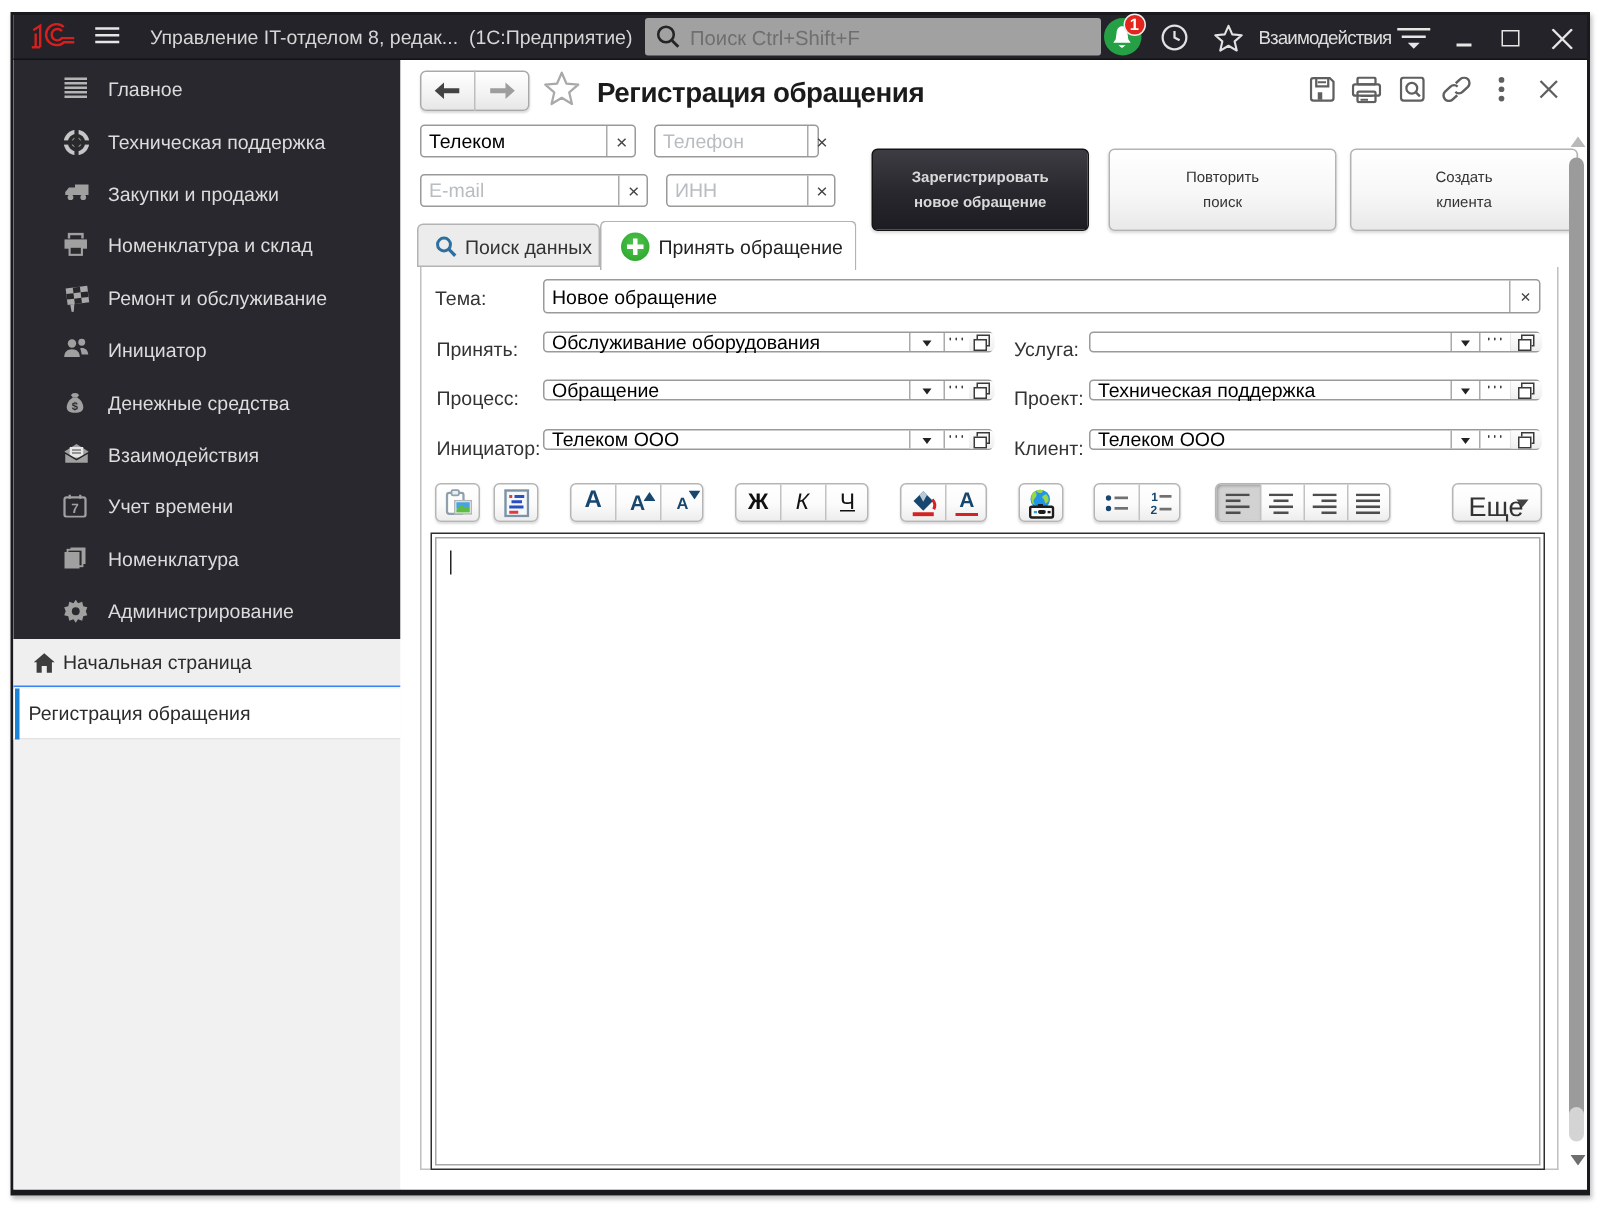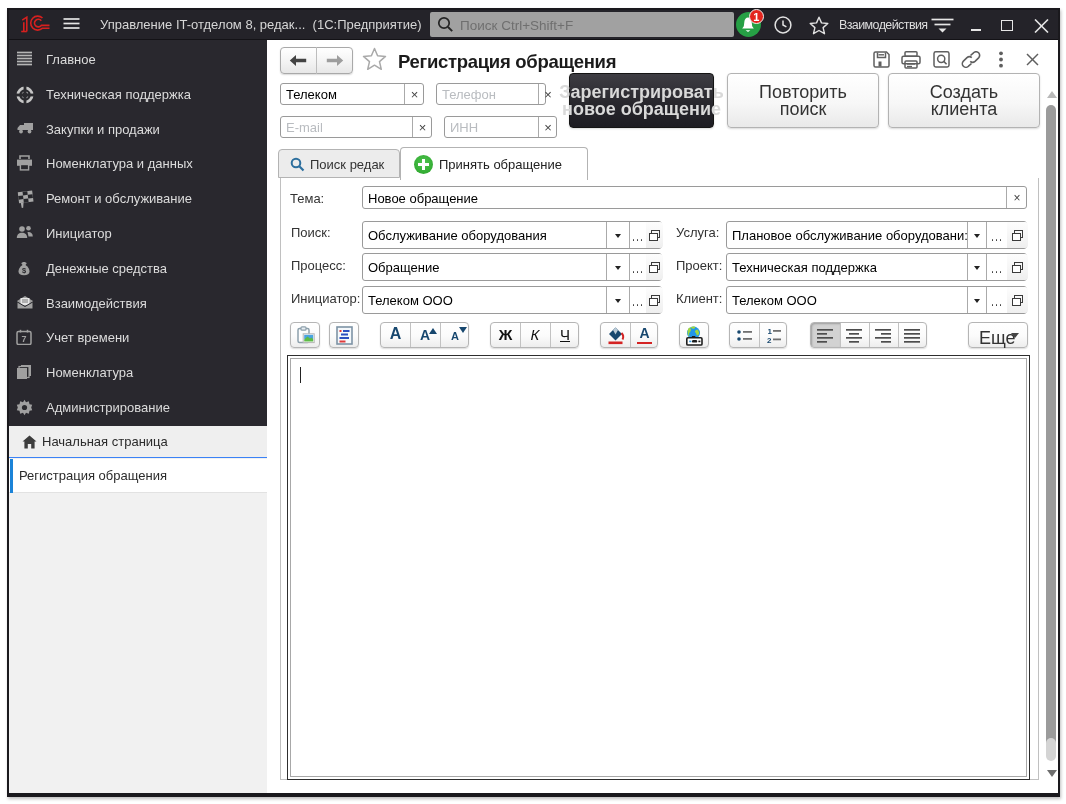--- a/index.html
+++ b/index.html
@@ -5,21 +5,21 @@
 * { margin:0; padding:0; box-sizing:border-box; }
 html,body { width:1066px; height:804px; background:#fff; overflow:hidden;
   font-family:"Liberation Sans", sans-serif; }
 .abs { position:absolute; }
 #win { position:absolute; left:7px; top:8px; width:1053px; height:789px;
   border:solid #1a191d; border-width:2px 2px 4px 2px; background:#fff; box-shadow:1px 2px 3px rgba(0,0,0,.25); }
 #titlebar { position:absolute; left:9px; top:10px; width:1049px; height:30px;
   background:#242329; border-bottom:1px solid #131216; }
 #sidebar { position:absolute; left:9px; top:40px; width:258px; height:753px; background:#f1f1f1; }
 #sidedark { position:absolute; left:9px; top:40px; width:258px; height:386px; background:#29282e; }
-.mitem { position:absolute; left:1px; width:258px; height:35px; color:#dcdcdc; font-size:13px; }
+.mitem { position:absolute; left:27px; width:258px; height:35px; color:#dcdcdc; font-size:13px; }
 .mitem .txt { position:absolute; left:45px; top:10px; }
 .mitem svg { position:absolute; left:15px; top:9px; }
 #rowhome { position:absolute; left:9px; top:426px; width:258px; height:32px; background:#efefef;
   border-bottom:1px solid #3b82f6; color:#2b2b2b; font-size:13px; }
 #rowreg { position:absolute; left:9px; top:459px; width:258px; height:34px; background:#fff;
   border-bottom:1px solid #e2e2e2; color:#2b2b2b; font-size:13px; }
 #rowreg .bluebar { position:absolute; left:1px; top:0px; width:3px; height:34px; background:#1b83d8; }
 #content { position:absolute; left:267px; top:40px; width:791px; height:753px; background:#fff; }
 
 #navgrp { position:absolute; left:280px; top:47px; width:73px; height:27px;
@@ -29,39 +29,39 @@
 #pagetitle { position:absolute; left:398px; top:51px; font-size:18.5px; letter-spacing:-0.3px; font-weight:bold; color:#1b1b1b; }
 
 .inp { position:absolute; background:#fff; border:1px solid #9a9a9a; border-radius:3px;
   font-size:13px; color:#000; }
 .ph { color:#b9bcc0; }
 .itxt { position:absolute; left:5px; top:50%; transform:translateY(-50%); white-space:nowrap; }
 .vdiv { position:absolute; top:0; width:1px; height:100%; background:#aaa; }
 .xbtn { position:absolute; top:0; height:100%; color:#444; font-size:13px;
   display:flex; align-items:center; justify-content:center; }
 
-.bigbtn { position:absolute; top:73px; height:55px; border-radius:4px; font-size:18px;
+.bigbtn { position:absolute; top:99px; height:55px; border-radius:4px; font-size:10px;
   display:flex; align-items:center; justify-content:center; text-align:center; line-height:17px;
-  box-shadow:0 1px 2px rgba(0,0,0,.15); }
+  box-shadow:0 1px 2px rgba(0,0,0,.15);margin-left:12px; }
 #btndark { left:569px; width:145px; background:linear-gradient(#3e3d43,#28272d 55%,#1d1c22);
   color:#d9d9d9; font-weight:bold; border:1px solid #141414; }
 .btnlight { background:linear-gradient(#ffffff,#f7f7f7 55%,#e9e9e9); border:1px solid #b3b3b3; color:#333; }
 
 #tab1 { position:absolute; left:278px; top:149px; width:122px; height:29px;
   background:#ececec; border:1px solid #b3b3b3; border-radius:4px 4px 0 0; }
-#tab2 { position:absolute; left:400px; top:147px; width:188px; height:33px;
+#tab2 { position:absolute; left:400px; top:147px; width:171px; height:33px;
   background:#fff; border:1px solid #b3b3b3; border-bottom:none; border-radius:4px 4px 0 0; }
 #panel { position:absolute; left:280px; top:178px; width:759px; height:602px;
   border:1px solid #c0c0c0; border-top:none; background:#fff; }
 .flabel { position:absolute; font-size:13px; color:#333; }
 
 .tbtn { position:absolute; top:322px; height:26px; border:1px solid #b5b5b5; border-radius:4px;
   background:linear-gradient(#ffffff,#fbfbfb 55%,#ededed); box-shadow:0 1px 1.5px rgba(0,0,0,.14); }
 .tdiv { position:absolute; top:0; width:1px; height:100%; background:#c2c2c2; }
-.combo { position:absolute; height:28px; background:#fff; border:1px solid #9a9a9a;
+.combo { position:absolute; height:14px; background:#fff; border:1px solid #9a9a9a;
   border-radius:3px; font-size:13px; color:#000; }
 .dd { position:absolute; top:0; height:100%; display:flex; align-items:center; justify-content:center; }
 .dd .tri { width:0; height:0; border-left:3.5px solid transparent; border-right:3.5px solid transparent;
   border-top:4.5px solid #222; margin-top:1px; }
 .dd.dots { align-items:flex-end; padding-bottom:7px; }
 .dd.dots i { width:1.6px; height:1.6px; border-radius:50%; background:#3a3a3a; margin:0 1.2px; }
 .dd.opn { background:linear-gradient(#fdfdfd,#efefef); border-radius:0 3px 3px 0; }
 .dd .sq { position:relative; width:11px; height:11px; margin-top:1px; }
 .dd .sq::after { content:""; position:absolute; right:0.2px; top:0; width:6.4px; height:6.4px;
   border:1.3px solid #3a3a3a; }
@@ -175,21 +175,21 @@
       <circle cx="13.5" cy="10.5" r="1.9" fill="#a0a0a0"></circle>
     </svg>
     <span class="txt">Закупки и продажи</span>
   </div>
 <div class="mitem" style="top:146.4px">
     <svg width="17" height="16" viewBox="0 0 17 16">
       <path d="M4 4 L4 1 L13 1 L13 4" fill="none" stroke="#a0a0a0" stroke-width="1.6"></path>
       <rect x="1" y="4.6" width="15" height="6.2" fill="#a0a0a0"></rect>
       <rect x="4.4" y="9.5" width="8.2" height="5.4" fill="#2a2a2e" stroke="#a0a0a0" stroke-width="1.4"></rect>
     </svg>
-    <span class="txt">Номенклатура и данных</span>
+    <span class="txt">Номенклатура и склад</span>
   </div>
 <div class="mitem" style="top:181.2px">
     <svg width="19" height="18" viewBox="0 0 19 18">
       <g transform="rotate(-7 9 8)">
         <rect x="2.5" y="1.5" width="14.5" height="11" fill="#a8a8a8"></rect>
         <g fill="#26262b">
           <rect x="7.3" y="1.5" width="4.8" height="3.7"></rect>
           <rect x="2.5" y="5.2" width="4.8" height="3.7"></rect>
           <rect x="12.1" y="5.2" width="4.8" height="3.7"></rect>
           <rect x="7.3" y="8.9" width="4.8" height="3.6"></rect>
@@ -339,55 +339,54 @@
 <div class="bigbtn" id="btndark">Зарегистрировать<br>новое обращение</div>
 <div class="bigbtn btnlight" style="left:727px;width:152px">Повторить<br>поиск</div>
 <div class="bigbtn btnlight" style="left:888px;width:152px">Создать<br>клиента</div>
 
 <div id="panel"></div>
 <div id="tab1">
   <svg class="abs" style="left:11px;top:7px" width="15" height="15" viewBox="0 0 15 15">
     <circle cx="6" cy="6" r="4.3" fill="none" stroke="#2d6f9e" stroke-width="2"></circle>
     <line x1="9.3" y1="9.3" x2="13.5" y2="13.5" stroke="#2d6f9e" stroke-width="2.2"></line>
   </svg>
-  <span style="position:absolute;left:31px;top:7px;font-size:13px;color:#333">Поиск редак</span>
+  <span style="position:absolute;left:31px;top:7px;font-size:13px;color:#333">Поиск данных</span>
 </div>
 <div id="tab2">
   <div class="abs" style="left:13px;top:7px;width:19px;height:19px;border-radius:50%;background:radial-gradient(circle at 50% 40%,#4fc44f,#28a228)"></div>
   <div class="abs" style="left:17px;top:15px;width:11px;height:3.2px;background:#fff"></div>
   <div class="abs" style="left:20.9px;top:11.1px;width:3.2px;height:11px;background:#fff"></div>
   <span style="position:absolute;left:38px;top:9px;font-size:13px;color:#222">Принять обращение</span>
 </div>
 <div class="flabel" style="left:290px;top:191px">Тема:</div>
 <div class="inp" style="left:362px;top:186px;width:665px;height:23px">
   <span class="itxt">Новое обращение</span>
   <div class="vdiv" style="left:643px"></div>
   <div class="xbtn" style="left:643px;width:22px;font-size:12px">×</div>
 </div>
-<div class="flabel" style="left:291px;top:225px">Поиск:</div>
+<div class="flabel" style="left:291px;top:225px">Принять:</div>
 <div class="combo" style="left:362px;top:221px;width:300px">
   <span class="itxt">Обслуживание оборудования</span>
   <div class="vdiv" style="left:243px"></div>
     <div class="vdiv" style="left:266px"></div>
     <div class="vdiv" style="left:283px"></div>
   <div class="dd" style="left:243px;width:23px">
       <span class="tri"></span>
     </div>
   <div class="dd dots" style="left:266px;width:17px">
       <i></i>
       <i></i>
       <i></i>
     </div>
   <div class="dd opn" style="left:283px;width:17px">
       <span class="sq"></span>
     </div>
 </div>
 <div class="flabel" style="left:676px;top:225px">Услуга:</div>
 <div class="combo" style="left:726px;top:221px;width:301px">
-  <span class="itxt">Плановое обслуживание оборудовани:</span>
   <div class="vdiv" style="left:240px"></div>
     <div class="vdiv" style="left:259px"></div>
     <div class="vdiv" style="left:280px"></div>
   <div class="dd" style="left:240px;width:19px">
       <span class="tri"></span>
     </div>
   <div class="dd dots" style="left:259px;width:21px">
       <i></i>
       <i></i>
       <i></i>

